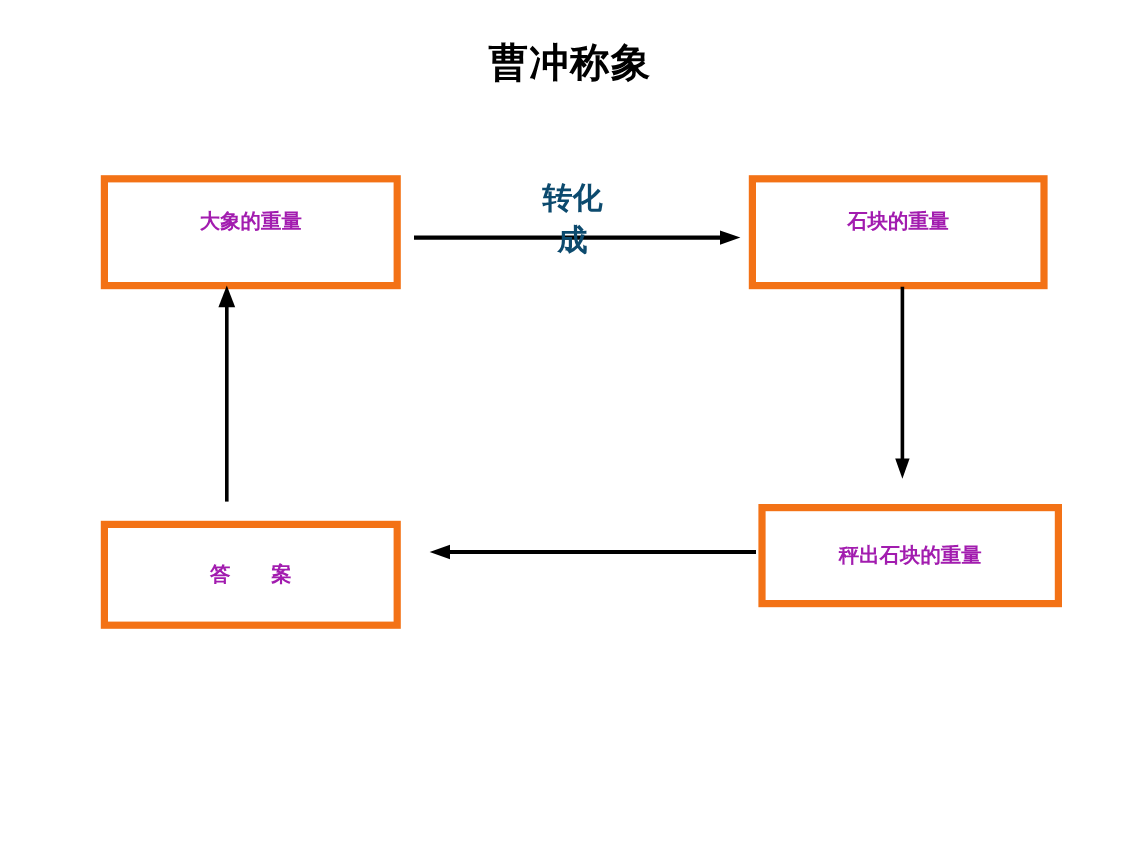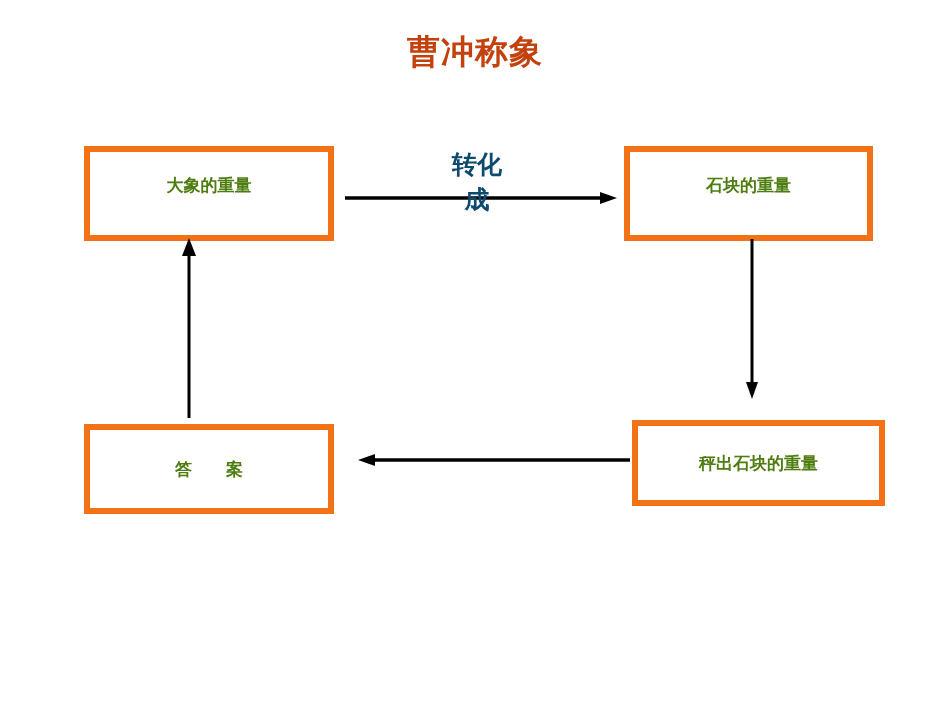--- a/index.html
+++ b/index.html
@@ -26,56 +26,56 @@
   .title {
     position: absolute;
     left: 0;
     top: 30px;
     width: 950px;
     text-align: center;
     font-family: "DejaVu Serif", "Liberation Serif", serif;
     font-weight: bold;
     font-size: 33px;
     line-height: 44px;
-    color: #c2410c;
+    color: #000000;
     letter-spacing: 1px;
   }
 
   .node {
     position: absolute;
     box-sizing: border-box;
     background: #ffffff;
     border: 6px solid #F37216;
     display: flex;
     align-items: center;
     justify-content: center;
   }
   .node-label {
     font-family: "DejaVu Serif", "Liberation Serif", serif;
     font-weight: bold;
     font-size: 17px;
-    color: #4d7c0f;
+    color: #a21caf;
     white-space: pre;
     line-height: 22px;
     text-align: center;
   }
 
   
   #node-elephant-weight {
     left: 84px;  top: 146px;  width: 250px; height: 95px;
   }
   #node-elephant-weight .node-label { transform: translateY(-9px); }
 
   #node-stone-weight {
     left: 624px; top: 146px;  width: 249px; height: 95px;
   }
   #node-stone-weight .node-label { transform: translateY(-9px); }
 
   #node-answer {
-    left: 84px;  top: 424px;  width: 250px; height: 90px;
+    left: 84px;  top: 434px;  width: 250px; height: 90px;
   }
   #node-weigh-stones {
     left: 632px; top: 420px;  width: 253px; height: 86px;
   }
 
   
   .arrow-svg {
     position: absolute;
     overflow: visible;
   }

